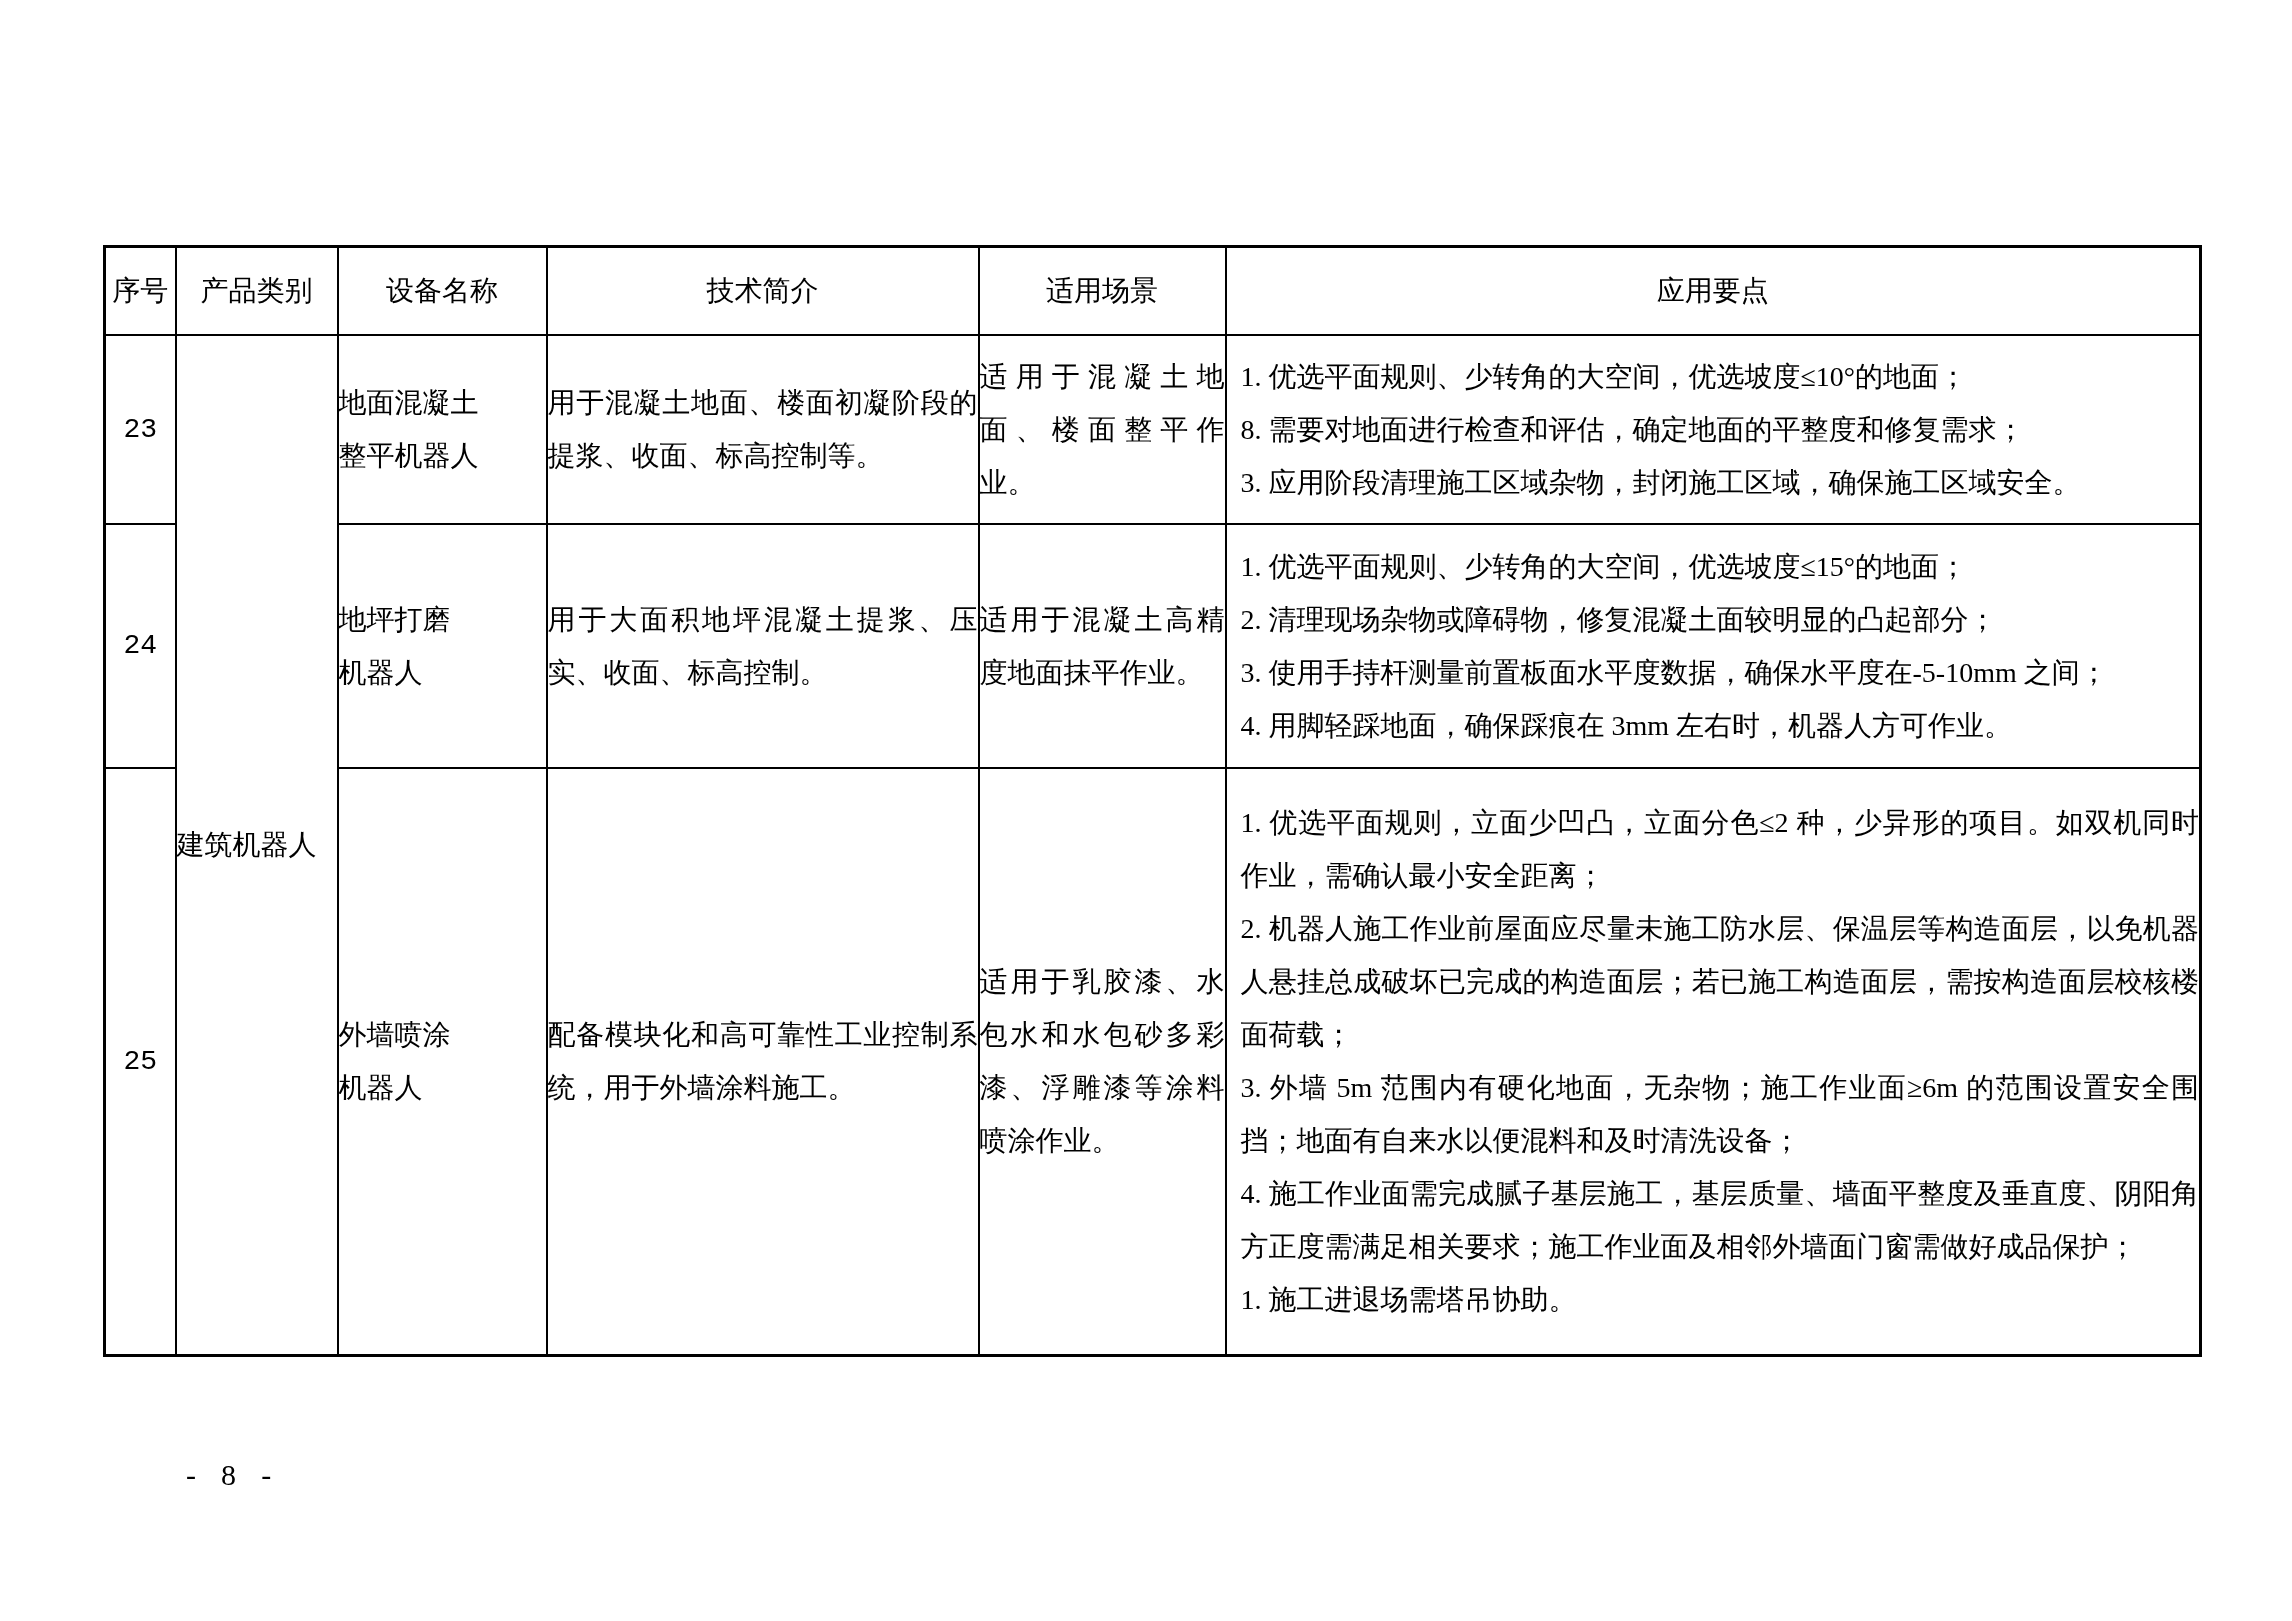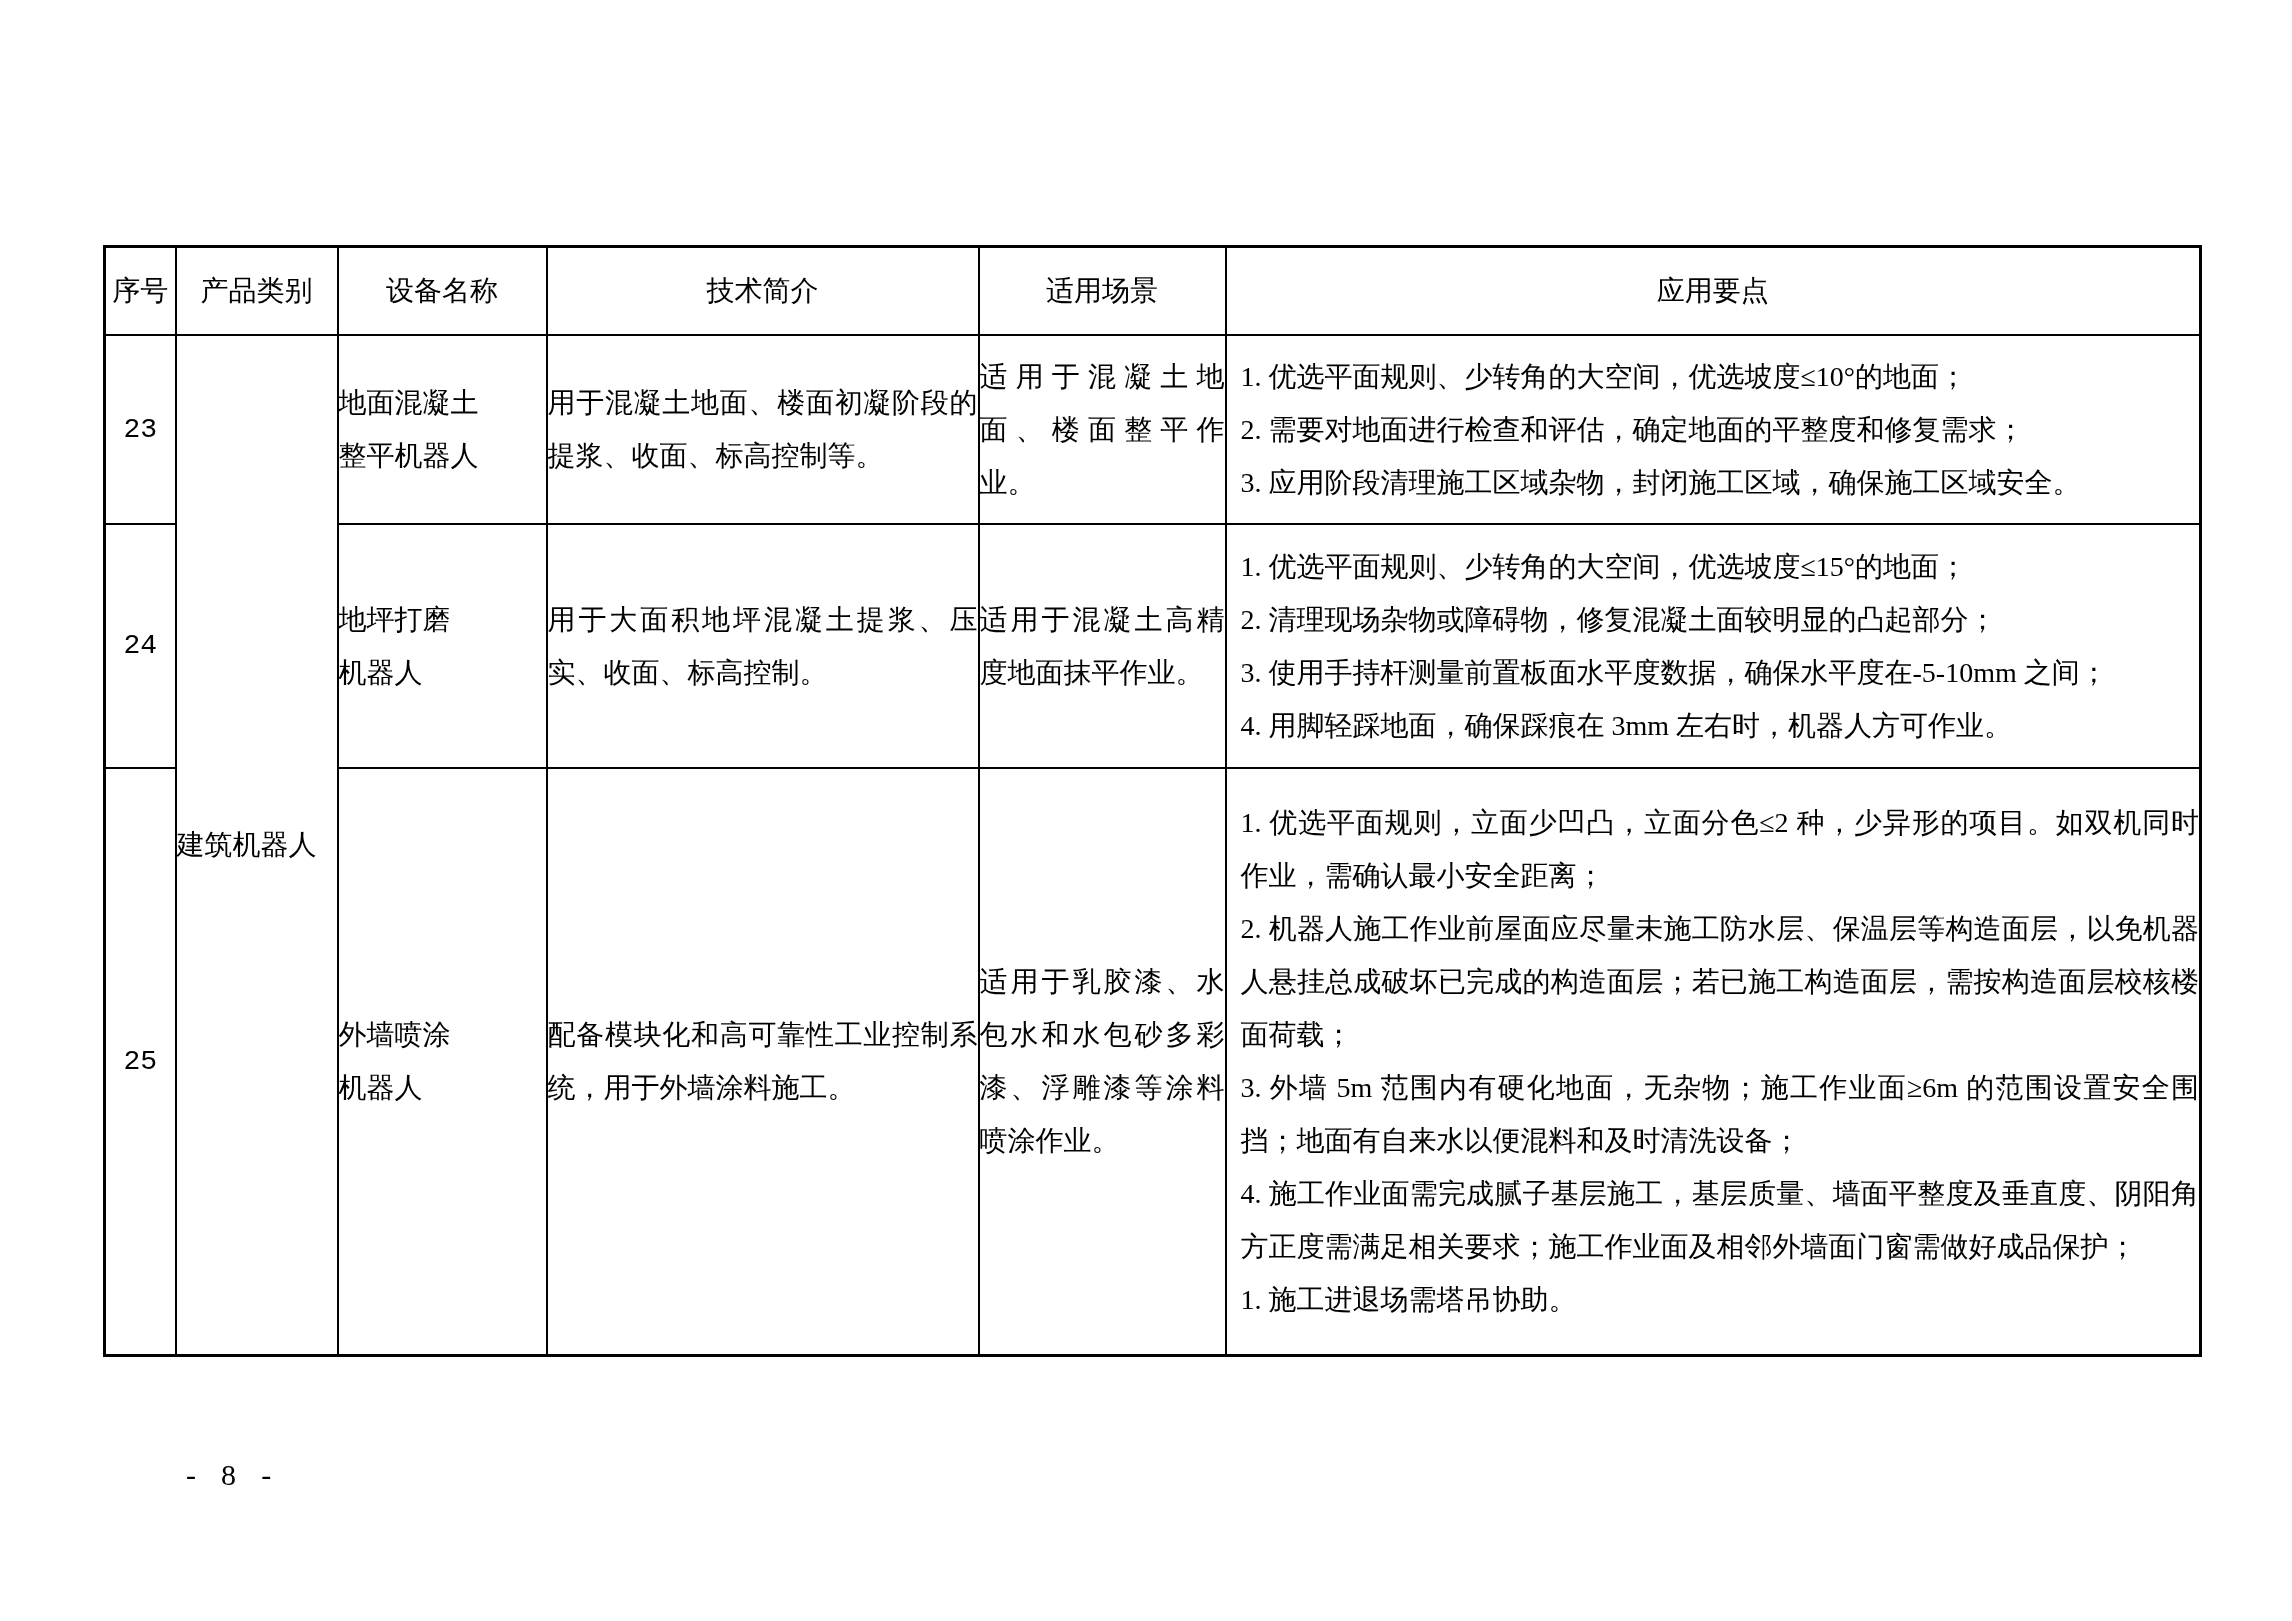--- a/index.html
+++ b/index.html
@@ -111,21 +111,21 @@
 
     <tr style="height:189px">
       <td class="cell-no">23</td>
       <td class="cell-category" rowspan="3">建筑机器人</td>
       <td class="cell-device">地面混凝土
 整平机器人</td>
       <td class="cell-tech">用于混凝土地面、楼面初凝阶段的提浆、收面、标高控制等。</td>
       <td class="cell-scene">适用于混凝土地面、楼面整平作业。</td>
       <td class="cell-points">
         <div class="point">1. 优选平面规则、少转角的大空间，优选坡度≤10°的地面；</div>
-        <div class="point">2. 需要对地面进行检查和评估，确定地面的平整度和修复需求；</div>
+        <div class="point">8. 需要对地面进行检查和评估，确定地面的平整度和修复需求；</div>
         <div class="point">3. 应用阶段清理施工区域杂物，封闭施工区域，确保施工区域安全。</div>
       </td>
     </tr>
 
     <tr style="height:244px">
       <td class="cell-no">24</td>
       <td class="cell-device">地坪打磨
 机器人</td>
       <td class="cell-tech">用于大面积地坪混凝土提浆、压实、收面、标高控制。</td>
       <td class="cell-scene">适用于混凝土高精度地面抹平作业。</td>

